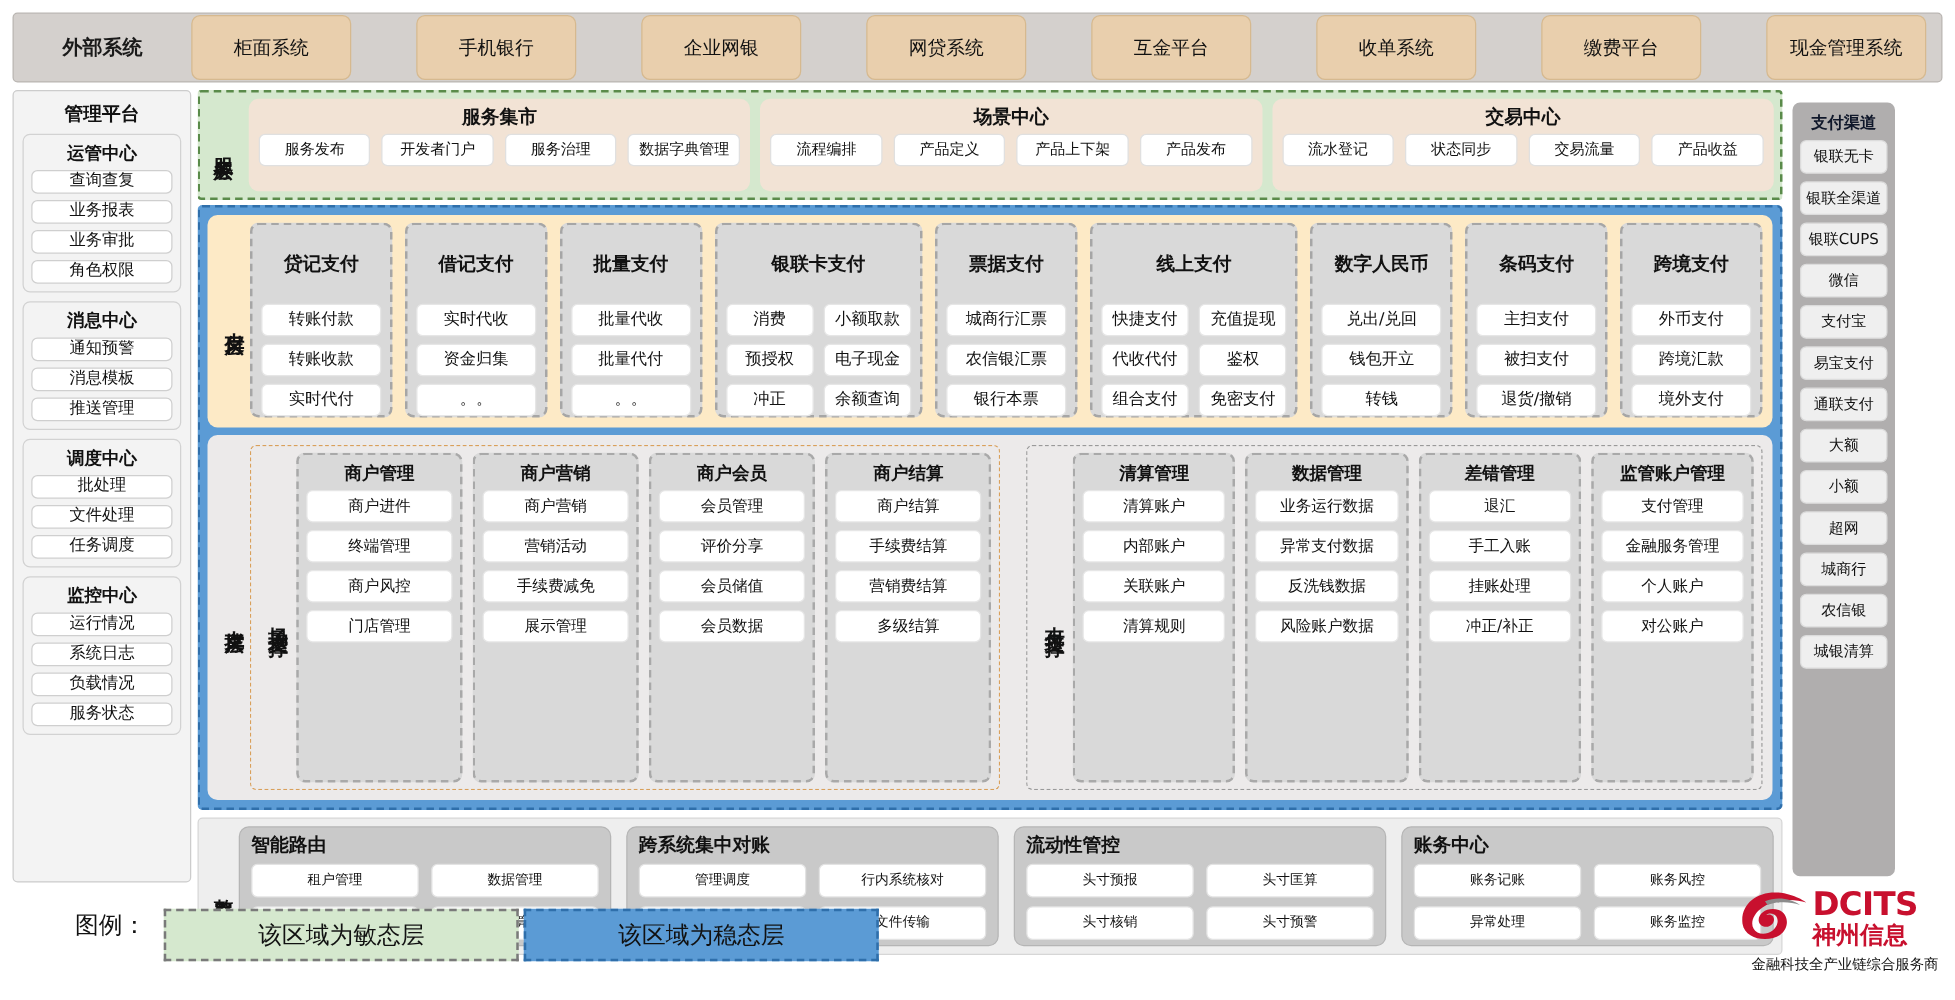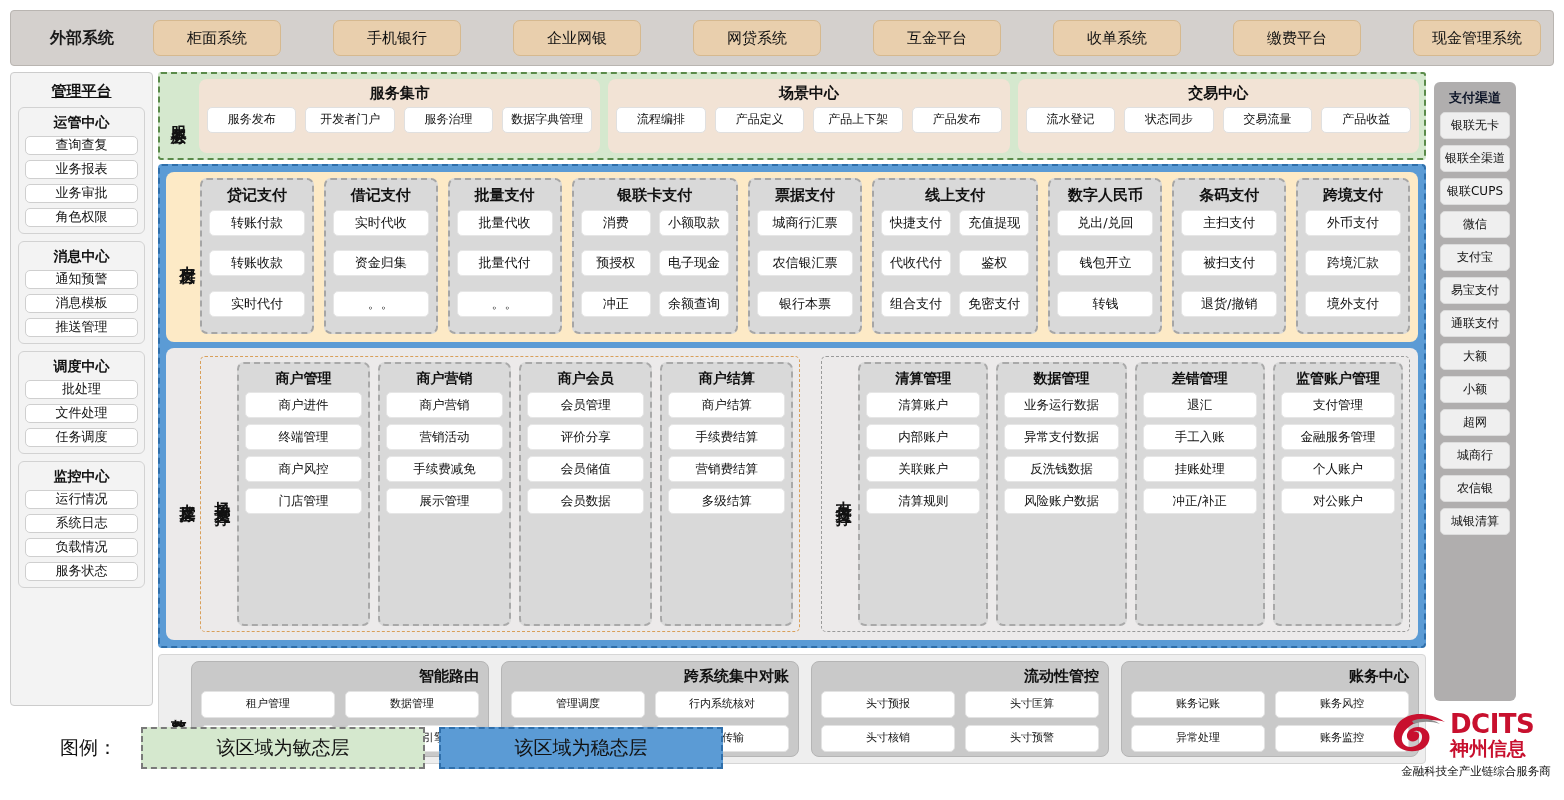--- a/index.html
+++ b/index.html
@@ -40,40 +40,40 @@
   }
   #external-bar .ext-title {
     font-weight: bold; font-size: 16px; color: #1a1a1a;
     width: 118px; text-align: center; flex: none;
   }
   #external-bar .ext-list { display: flex; flex: 1; gap: 0; align-items: center; justify-content: space-between; }
   .ext-chip {
     background: #e9cfad;
     border: 1px solid #d6b98f;
     border-radius: 7px;
-    height: 36px;
+    height: 52px;
     min-width: 128px;
     padding: 0 14px;
     display: flex; align-items: center; justify-content: center;
     font-size: 15px; color: #111;
     white-space: nowrap;
   }
 
   
   #mgmt-platform {
     position: absolute; left: 10px; top: 72px;
     width: 143px; height: 634px;
     background: #f3f3f3;
     border: 1px solid #cccccc;
     border-radius: 4px;
     padding: 6px 7px;
   }
   #mgmt-platform .mp-title {
     font-weight: bold; font-size: 15px; color: #111;
-    text-align: center; padding: 3px 0 6px; text-decoration: underline;
+    text-align: center; padding: 3px 0 6px;
   }
   .mp-group {
     border: 1px solid #d2d2d2;
     border-radius: 6px;
     background: #f3f3f3;
     padding: 4px 6px 6px;
     margin-bottom: 7px;
   }
   .mp-group .mp-group-title {
     font-weight: bold; font-size: 14px; color: #111;
@@ -157,23 +157,24 @@
     border-radius: 8px;
     display: flex; align-items: stretch;
     padding: 6px 8px 8px;
     height: 170px;
   }
   #payment-layer .pl-cols { flex: 1; display: flex; gap: 10px; }
   .pay-group {
     background: #d9d9d9;
     border: 2px dashed #a6a6a6;
     border-radius: 7px;
-    padding: 4px 7px 7px;
+    padding: 20px 7px 7px;
     display: flex; flex-direction: column;
     flex: 1;
+    gap: 17px;
   }
   .pay-group.wide { flex: 1.55; }
   .pay-group .pg-title {
     font-weight: bold; font-size: 15px; color: #111; text-align: center;
     padding: 2px 0 5px;
   }
   .pay-group .pg-items {
     display: grid; gap: 6px 8px; flex: 1;
     grid-template-columns: 1fr;
   }
@@ -232,32 +233,32 @@
   #integration-layer .il-cols { flex: 1; display: flex; gap: 12px; }
   .int-group {
     background: #c9c9c9;
     border: 1px solid #b5b5b5;
     border-radius: 8px;
     padding: 3px 9px 8px;
     display: flex; flex-direction: column;
     flex: 1;
   }
   .int-group .ig-title {
-    font-weight: bold; font-size: 15px; color: #111; text-align: right;
+    font-weight: bold; font-size: 15px; color: #111; text-align: left;
     padding: 2px 0 5px;
   }
   .int-group .ig-items {
     display: grid; grid-template-columns: 1fr 1fr; gap: 7px 10px; flex: 1;
   }
   .int-group .chip { height: 27px; font-size: 11px; border-color: #e3e3e3; }
 
   
   #legend {
     position: absolute; left: 60px; top: 727px;
-    display: flex; align-items: center; gap: 14px;
+    display: flex; gap: 4px;
   }
   #legend .legend-label { font-size: 19px; color: #111; margin-right: 10px; }
   .legend-box {
     height: 42px; width: 284px;
     display: flex; align-items: center; justify-content: center;
     font-size: 19px; color: #111;
   }
   .legend-box.agile { background: #d5e8ce; border: 2px dashed #7a7a7a; }
   .legend-box.stable { background: #5b9bd5; border: 2px dashed #2f6fab; }
 

